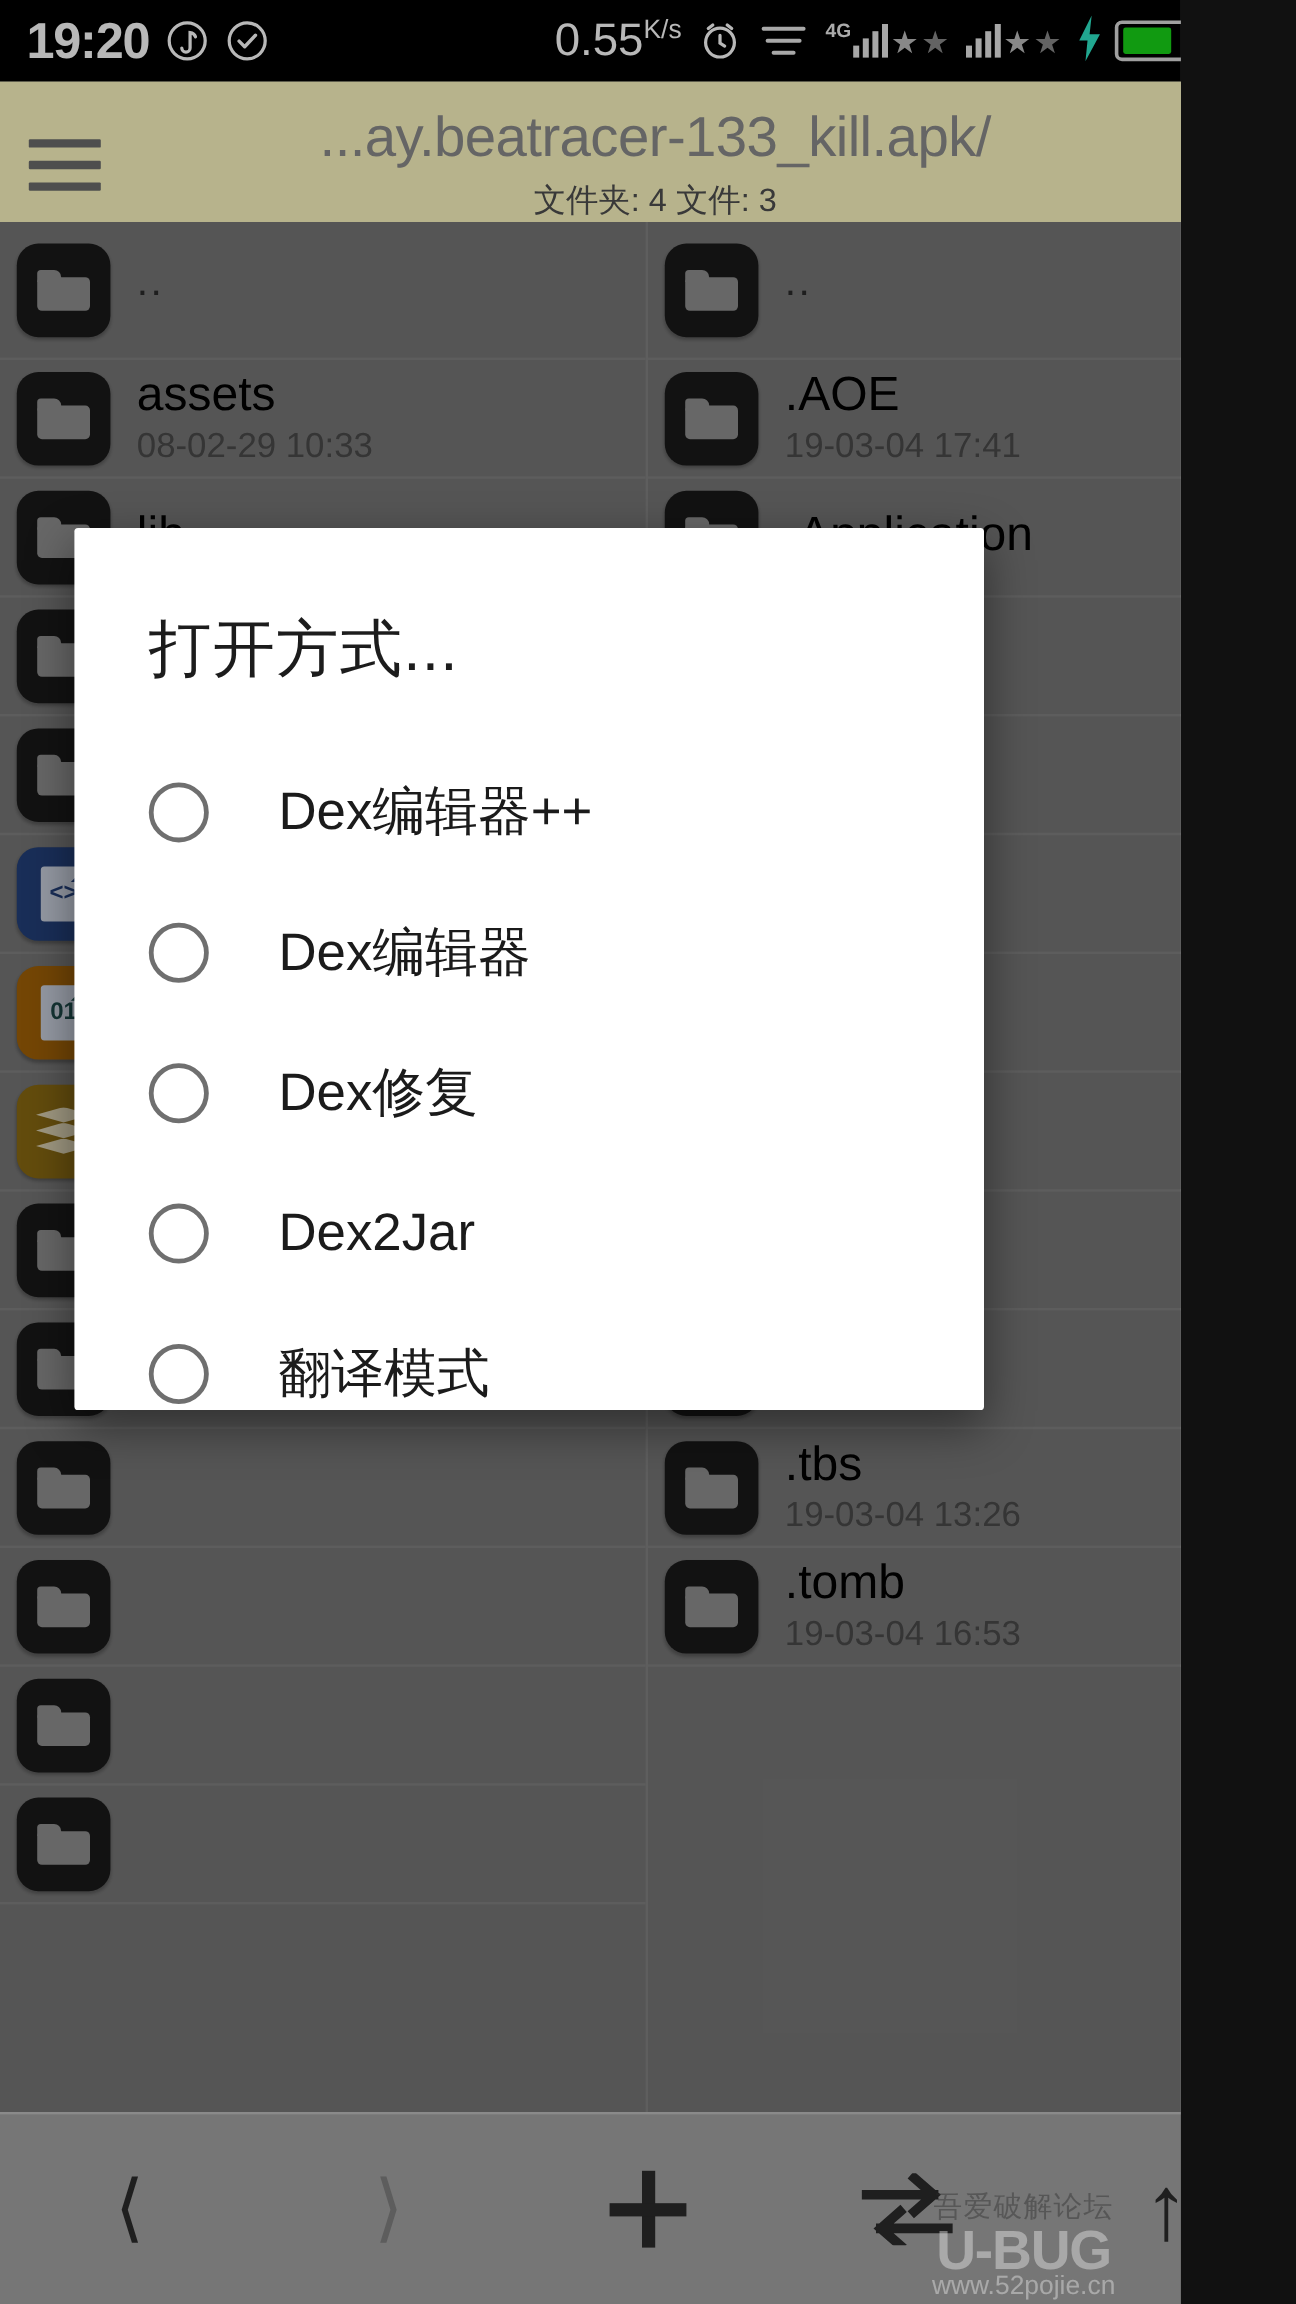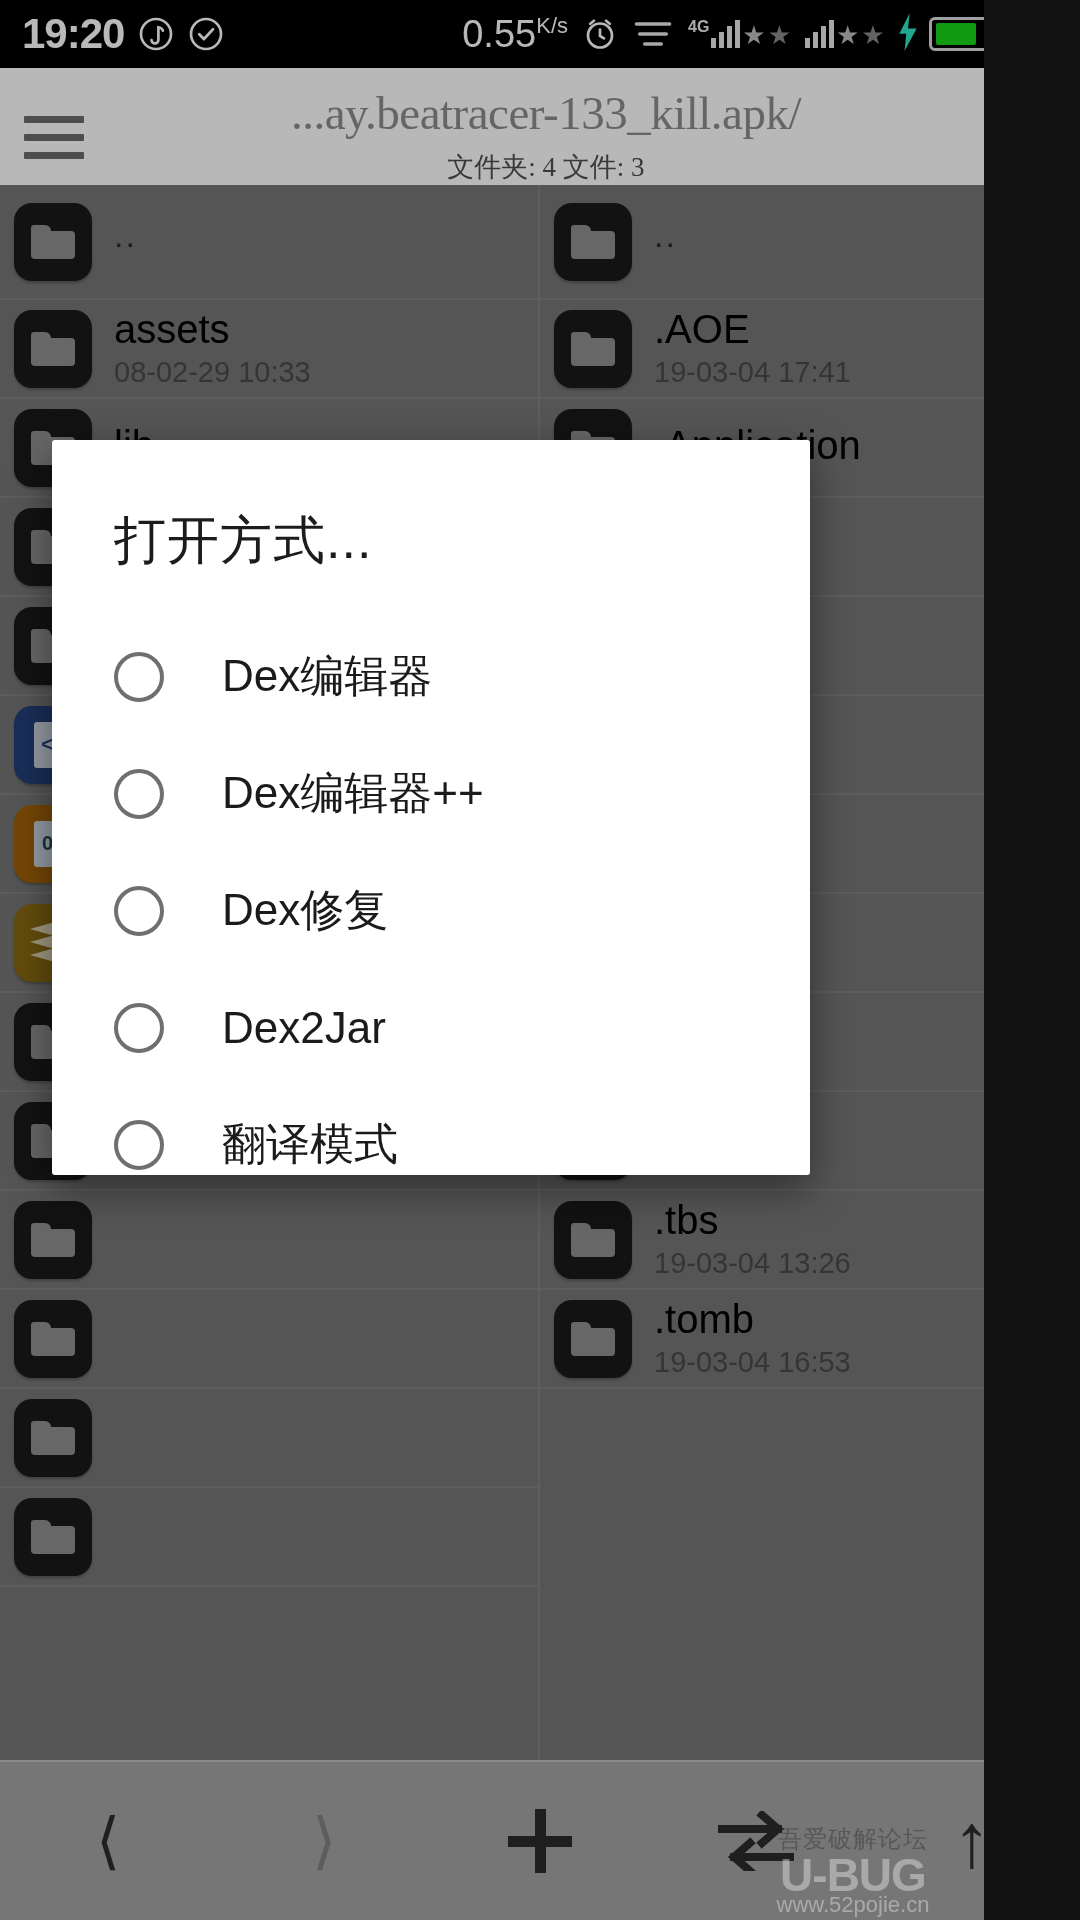--- a/index.html
+++ b/index.html
@@ -30,21 +30,21 @@
   .signal{ display:flex; align-items:flex-end; gap:2px;}
   .bars{ display:flex; align-items:flex-end; gap:3px; }
   .bars b{ display:block; width:5px; background:#e8e8e8; }
   .star{ color:#bdbdbd; font-size:26px; line-height:1; }
   .star.dim{ color:#8a8a8a; }
   .tag4g{ font-size:16px; font-weight:700; color:#eee; position:relative; top:-12px;}
 
   
   .titlebar{
     position:absolute; top:68px; left:0; width:1080px; height:117px;
-    background:#ffffff; display:flex; align-items:flex-start; padding-top:8px;font-family:Liberation Serif, serif;
+    background:#fef9c3; display:flex; align-items:flex-start; padding-top:8px;
   }
   .hamburger{ width:108px; height:100px; display:flex; flex-direction:column;
     align-items:center; justify-content:center; gap:11px; padding-top:22px;}
   .hamburger span{ display:block; width:60px; height:7px; background:#6d6d6d; border-radius:1px;}
   .title-wrap{ flex:1; display:flex; flex-direction:column; align-items:center; padding-top:14px;}
   .title-main{ color:#8d8d8d; font-size:47px; letter-spacing:-.5px; line-height:1; white-space:nowrap;}
   .title-sub{ color:#4f4f4f; font-size:27px; margin-top:12px;}
   .overflow{ width:96px; height:100px; display:flex; flex-direction:column;
     align-items:center; justify-content:center; gap:9px; padding-top:18px;}
   .overflow i{ width:9px; height:9px; border-radius:50%; background:#757575; display:block;}
@@ -82,21 +82,21 @@
   .layers-g span{ position:absolute; left:0; width:46px; height:13px; background:#ded4b4;
     transform:skewX(0deg); clip-path:polygon(50% 0,100% 50%,50% 100%,0 50%); }
   .rtext{ margin-left:22px; display:flex; flex-direction:column; justify-content:center; overflow:hidden;}
   .rname{ font-size:40px; color:#000000; line-height:1.05; white-space:nowrap;}
   .rname.dots{ font-size:34px; color:#2a2a2a; letter-spacing:2px; position:relative; top:-6px;}
   .rdate{ font-size:29px; color:#4a4a4a; margin-top:6px; white-space:nowrap;}
 
   
   .scrim{ position:absolute; inset:0; background:rgba(0,0,0,.28); }
   .dialog{
-    position:absolute; left:52px; top:440px; width:758px; height:735px;
+    position:absolute; left:62px; top:440px; width:758px; height:735px;
     background:#fff; border-radius:3px;
     box-shadow:0 14px 40px rgba(0,0,0,.45);
   }
   .dlg-title{
     font-size:52px; color:#1c1c1c; padding:66px 0 0 62px; letter-spacing:1px;
   }
   .dlg-list{ margin-top:42px; }
   .dlg-item{ height:117px; display:flex; align-items:center; padding-left:62px; cursor:default;}
   .radio{ width:50px; height:50px; border:4px solid #6f6f6f; border-radius:50%; flex:0 0 50px;}
   .dlg-label{ margin-left:58px; font-size:44px; color:#1b1b1b; white-space:nowrap;}
@@ -402,25 +402,25 @@
     </div>
   </div>
 
   <div class="scrim"></div>
 
   <div class="dialog">
     <div class="dlg-title">打开方式...</div>
     <div class="dlg-list">
       <div class="dlg-item">
         <span class="radio"></span>
-        <span class="dlg-label">Dex编辑器</span>
+        <span class="dlg-label">Dex编辑器++</span>
       </div>
       <div class="dlg-item">
         <span class="radio"></span>
-        <span class="dlg-label">Dex编辑器++</span>
+        <span class="dlg-label">Dex编辑器</span>
       </div>
       <div class="dlg-item">
         <span class="radio"></span>
         <span class="dlg-label">Dex修复</span>
       </div>
       <div class="dlg-item">
         <span class="radio"></span>
         <span class="dlg-label">Dex2Jar</span>
       </div>
       <div class="dlg-item">

